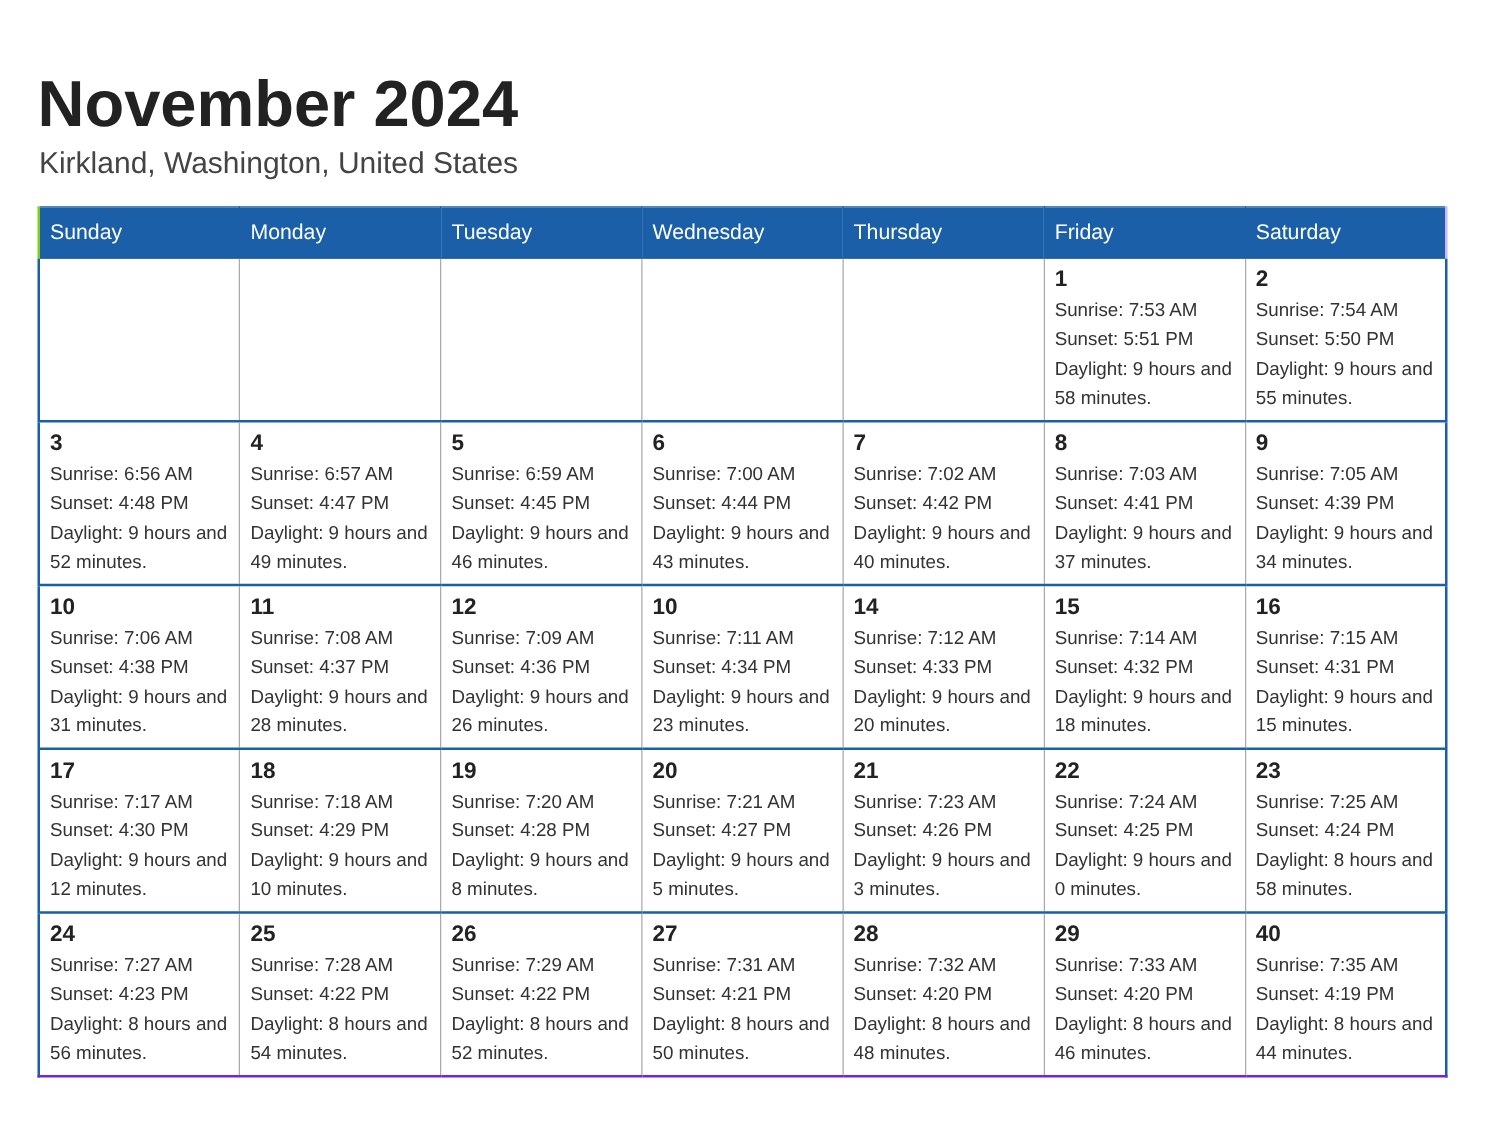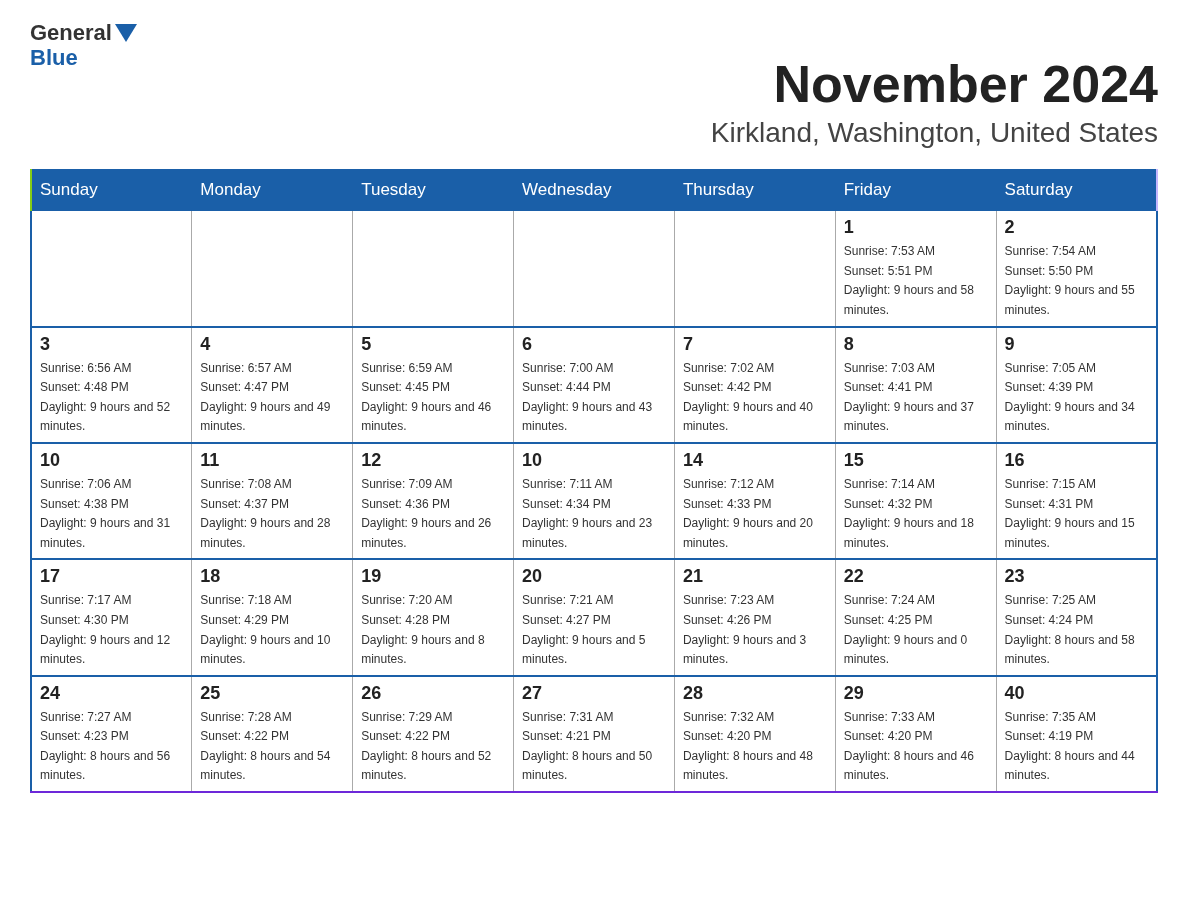--- a/index.html
+++ b/index.html
@@ -35,21 +35,21 @@
       text-align: right;
       margin-top: 36px;
     }
     .calendar-title {
       font-size: 52px;
       font-weight: bold;
       color: #222;
       line-height: 1.1;
     }
     .calendar-subtitle {
-      font-size: 28px;
+      font-size: 24px;
       color: #444;
       margin-top: 4px;
     }
     .calendar {
       width: 100%;
       border-collapse: collapse;
       table-layout: fixed;
     }
     .calendar thead tr th {
       background: #1a5fa8;
@@ -83,50 +83,35 @@
       border-right: 2px solid #c4b5fd;
     }
     .cell-day {
       font-size: 18px;
       font-weight: bold;
       color: #222;
       display: block;
       margin-bottom: 3px;
     }
     .cell-info {
-      font-size: 12px;
+      font-size: 15px;
       color: #333;
       line-height: 1.55;
     }
     .empty-cell {
       background: #f5f5f5;
     }
     .row-divider td {
       border-top: 2px solid #1a5fa8 !important;
     }
   </style>
 </head>
 <body>
 
 <div class="header">
-  <div class="logo">
-    <div style="display:flex;flex-direction:column;align-items:flex-start;line-height:1.1;">
-      <div style="display:flex;align-items:center;">
-        <span class="logo-text-general">General</span>
-        <span style="display:inline-block;margin-left:3px;margin-top:4px;">
-          <svg width="22" height="18" viewBox="0 0 22 18">
-            <polygon points="0,0 22,0 11,18" fill="#1a5fa8"></polygon>
-          </svg>
-        </span>
-      </div>
-      <div>
-        <span class="logo-text-blue">Blue</span>
-      </div>
-    </div>
-  </div>
   <div class="title-block">
     <div class="calendar-title">November 2024</div>
     <div class="calendar-subtitle">Kirkland, Washington, United States</div>
   </div>
 </div>
 
 <table class="calendar">
   <thead>
     <tr>
     <th>Sunday</th>

